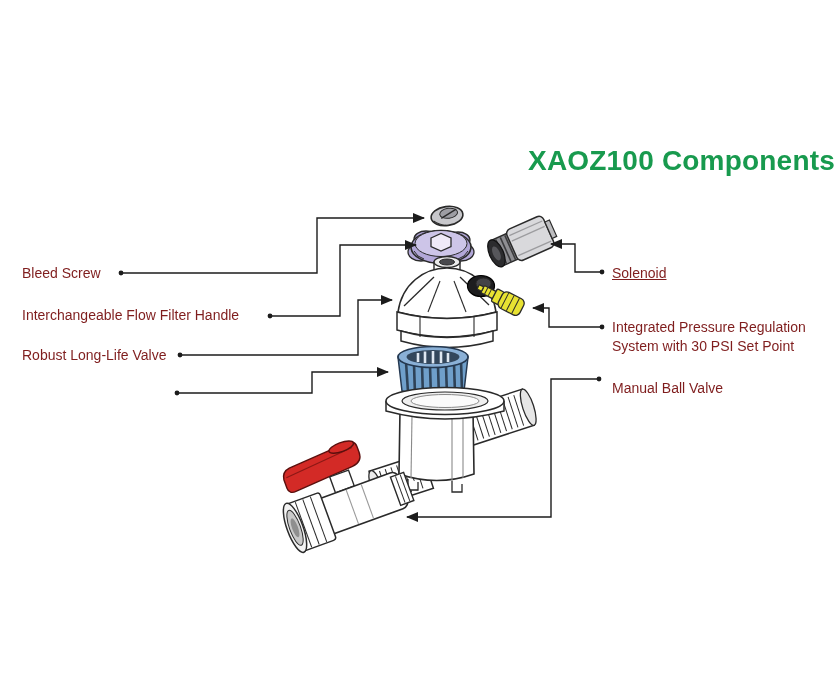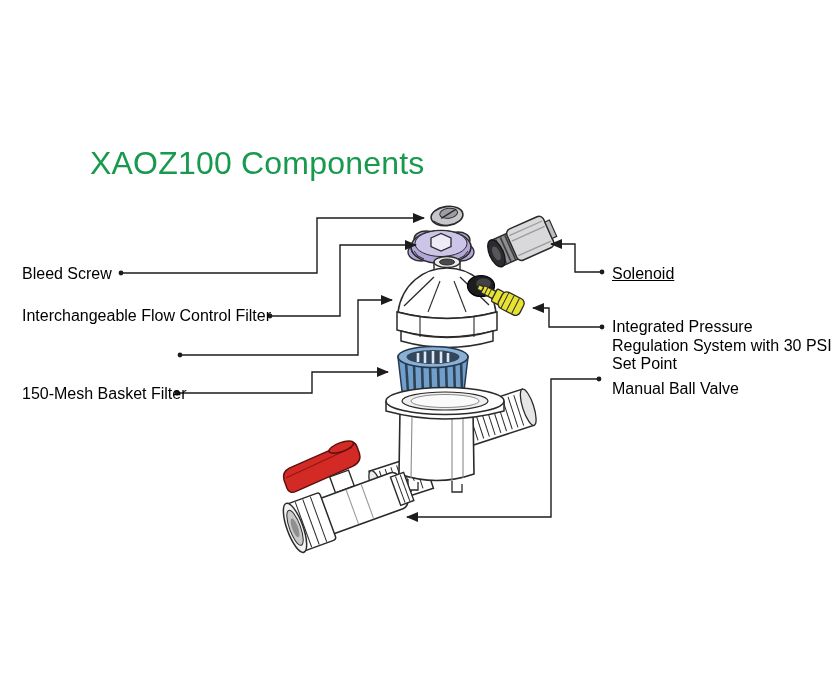--- a/index.html
+++ b/index.html
@@ -1,21 +1,21 @@
 <!DOCTYPE html>
 <html><head>
 <meta charset="utf-8">
 <style>
   html,body{margin:0;padding:0;background:#fff;}
   .canvas{position:relative;width:835px;height:700px;background:#ffffff;overflow:hidden;
           font-family:"Liberation Sans", sans-serif;}
-  .title{position:absolute;top:145px;left:90px;width:745px;text-align:left;
-         font-size:32px;font-weight:400;letter-spacing:0.2px;color:#189a4e;}
+  .title{position:absolute;top:145px;left:90px;width:745px;text-align:right;
+         font-size:28px;font-weight:700;letter-spacing:0.2px;color:#189a4e;}
   .diagram-svg{position:absolute;left:0;top:0;}
-  .lbl{position:absolute;font-size:16px;line-height:19px;color:#000000;white-space:nowrap;}
+  .lbl{position:absolute;font-size:14px;line-height:19px;color:#7f1d1d;white-space:nowrap;}
   .lbl.wrap{white-space:normal;width:220px;line-height:18.5px;}
 </style>
 </head>
 <body>
 
 <div class="canvas">
 
   <div class="title" style="color:#189a4e">XAOZ100 Components</div>
 
   <svg class="diagram-svg" width="835" height="700" viewBox="0 0 835 700">
@@ -184,20 +184,20 @@
         <circle cx="180" cy="355" r="2.4"></circle>
         <circle cx="177" cy="393" r="2.4"></circle>
         <circle cx="602" cy="272" r="2.4"></circle>
         <circle cx="602" cy="327" r="2.4"></circle>
         <circle cx="599" cy="379" r="2.4"></circle>
       </g>
     </g>
   </svg>
 
   <div class="lbl" style="left:22px;top:264px;">Bleed Screw</div>
-  <div class="lbl" style="left:22px;top:306px;">Interchangeable Flow Control Filter</div>
-  <div class="lbl" style="left:22px;top:384px;">150-Mesh Basket Filter</div>
+  <div class="lbl" style="left:22px;top:306px;">Interchangeable Flow Filter Handle</div>
+  <div class="lbl" style="left:22px;top:346px;">Robust Long-Life Valve</div>
 
   <div class="lbl" style="left:612px;top:264px;text-decoration:underline;">Solenoid</div>
   <div class="lbl wrap" style="left:612px;top:318px;">Integrated Pressure Regulation System with 30 PSI Set Point</div>
   <div class="lbl" style="left:612px;top:371px;margin-top:8px;">Manual Ball Valve</div>
 
 </div>
 
 </body></html>

